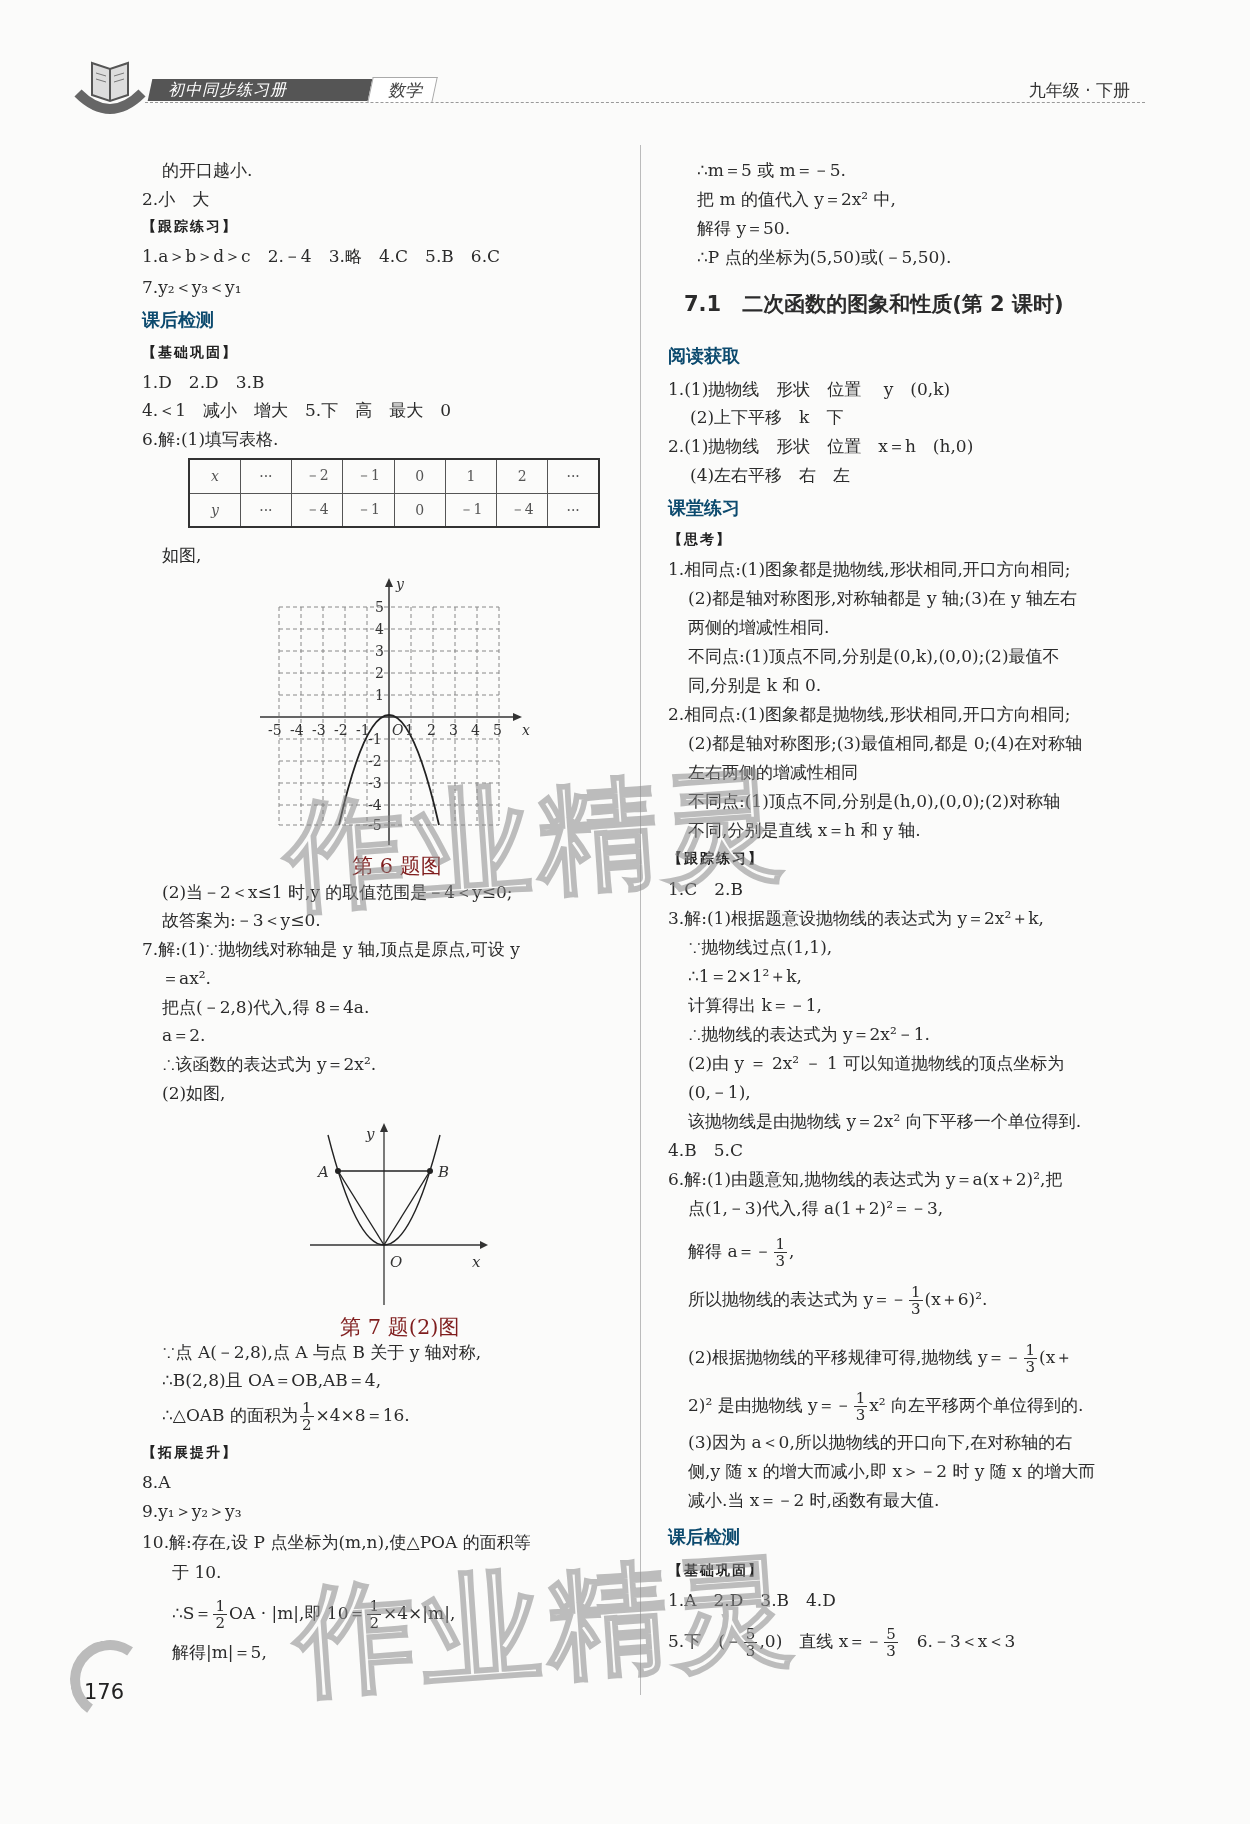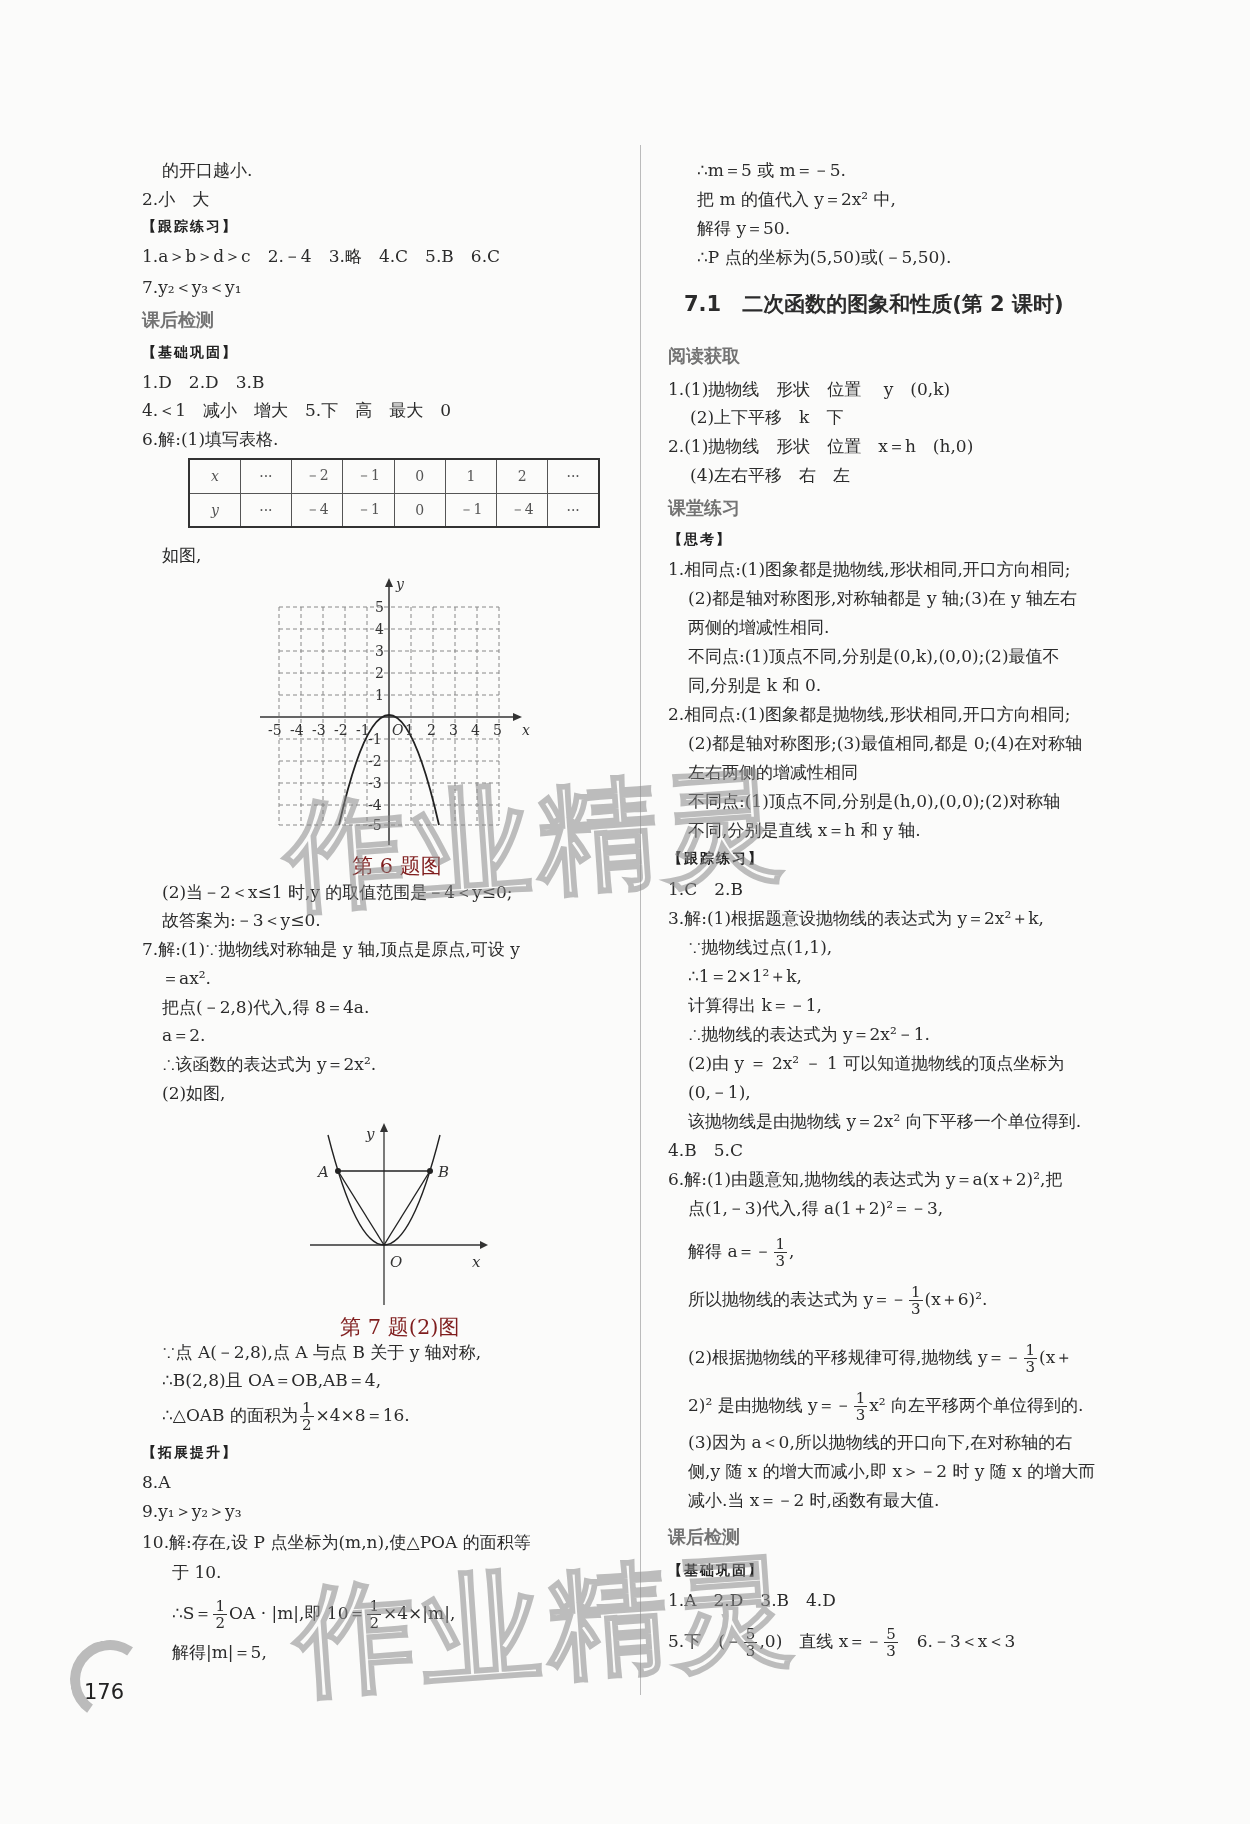--- a/index.html
+++ b/index.html
@@ -14,21 +14,21 @@
   .logo { position: absolute; left: 0; top: 0; width: 80px; height: 62px; }
   .brand-bar { position: absolute; left: 80px; top: 24px; width: 228px; height: 22px; background: #555; transform: skewX(-12deg); }
   .brand-text { position: absolute; left: 98px; top: 24px; font-size: 16px; color: #fff; font-style: italic; line-height: 22px; letter-spacing: 1px; }
   .subject-tab { position: absolute; left: 300px; top: 22px; width: 65px; height: 26px; border: 1px solid #aaa; border-bottom: none; transform: skewX(-12deg); background: #fff; }
   .subject-text { position: absolute; left: 318px; top: 24px; font-size: 17px; font-style: italic; color: #444; line-height: 22px; }
   .grade-text { position: absolute; right: 15px; top: 24px; font-family: "DejaVu Sans", sans-serif; font-size: 17px; color: #333; }
   
   .col-divider { position: absolute; left: 640px; top: 145px; height: 1550px; border-left: 1px solid #bbb; }
   
   .ln { position: absolute; font-size: 17px; white-space: nowrap; line-height: 24px; color: #2b2b2b; }
-  .sec { position: absolute; font-family: Liberation Sans, sans-serif; font-weight: bold; font-size: 18px; color: #737373; white-space: nowrap; }
+  .sec { position: absolute; font-family: Liberation Sans, sans-serif; font-weight: bold; font-size: 18px; color: #0c4a6e; white-space: nowrap; }
   .tag { position: absolute; font-size: 14px; font-weight: bold; letter-spacing: 2px; white-space: nowrap; color: #222; }
   .title { position: absolute; font-family: "DejaVu Sans", sans-serif; font-weight: bold; font-size: 21px; white-space: nowrap; color: #2b2b2b; }
   .fig-cap { position: absolute; font-size: 21px; white-space: nowrap; color: #7f1d1d; }
   i.v { font-style: italic; }
   
   table.xy { position: absolute; left: 188px; top: 458px; width: 412px; border-collapse: collapse; border: 2px solid #333; }
   table.xy td { border: 1px solid #555; height: 34px; text-align: center; font-size: 14px; color: #555; width: 51px; }
   
   .wm { position: absolute; font-family: "DejaVu Sans", sans-serif; font-size: 120px; font-weight: bold; color: transparent; -webkit-text-stroke: 2px #8a8a8a; opacity: 0.55; transform: rotate(-4deg); white-space: nowrap; letter-spacing: 6px; }
   
@@ -36,20 +36,37 @@
   .pgarc { position: absolute; left: 70px; top: 1640px; width: 80px; height: 80px; border-radius: 50%; border-top: 10px solid #bbb; border-left: 10px solid #bbb; border-right: 10px solid transparent; border-bottom: 10px solid transparent; transform: rotate(-10deg); }
   .frac { display: inline-block; vertical-align: middle; text-align: center; font-size: 15px; line-height: 16px; margin: 0 2px; }
   .frac span { display: block; }
   .frac .num { border-bottom: 1px solid #333; padding: 0 2px; }
 </style>
 </head>
 <body>
 
 <div class="page">
 
+  <div class="header">
+    <svg class="logo" viewBox="0 0 80 62">
+      <path d="M8 38 Q40 70 72 38" fill="none" stroke="#666" stroke-width="10"></path>
+      <path d="M22 8 L40 14 L58 8 L58 40 L40 46 L22 40 Z" fill="#ddd" stroke="#555" stroke-width="2"></path>
+      <line x1="40" y1="14" x2="40" y2="46" stroke="#555" stroke-width="2"></line>
+      <line x1="26" y1="18" x2="36" y2="21" stroke="#777"></line>
+      <line x1="26" y1="24" x2="36" y2="27" stroke="#777"></line>
+      <line x1="44" y1="21" x2="54" y2="18" stroke="#777"></line>
+      <line x1="44" y1="27" x2="54" y2="24" stroke="#777"></line>
+    </svg>
+    <div class="brand-bar"></div>
+    <div class="brand-text">初中同步练习册</div>
+    <div class="subject-tab"></div>
+    <div class="subject-text">数学</div>
+    <div class="grade-text">九年级 · 下册</div>
+    <div class="rule"></div>
+  </div>
 
   <div class="col-divider"></div>
 
   <div>
     <div class="ln" style="left:162px;top:158px">的开口越小.</div>
     <div class="ln" style="left:142px;top:187px">2.小　大</div>
     <div class="tag" style="left:142px;top:218px">【跟踪练习】</div>
     <div class="ln" style="left:142px;top:244px">1.a＞b＞d＞c　2.－4　3.略　4.C　5.B　6.C</div>
     <div class="ln" style="left:142px;top:275px">7.y₂＜y₃＜y₁</div>
     <div class="sec" style="left:142px;top:308px">课后检测</div>

